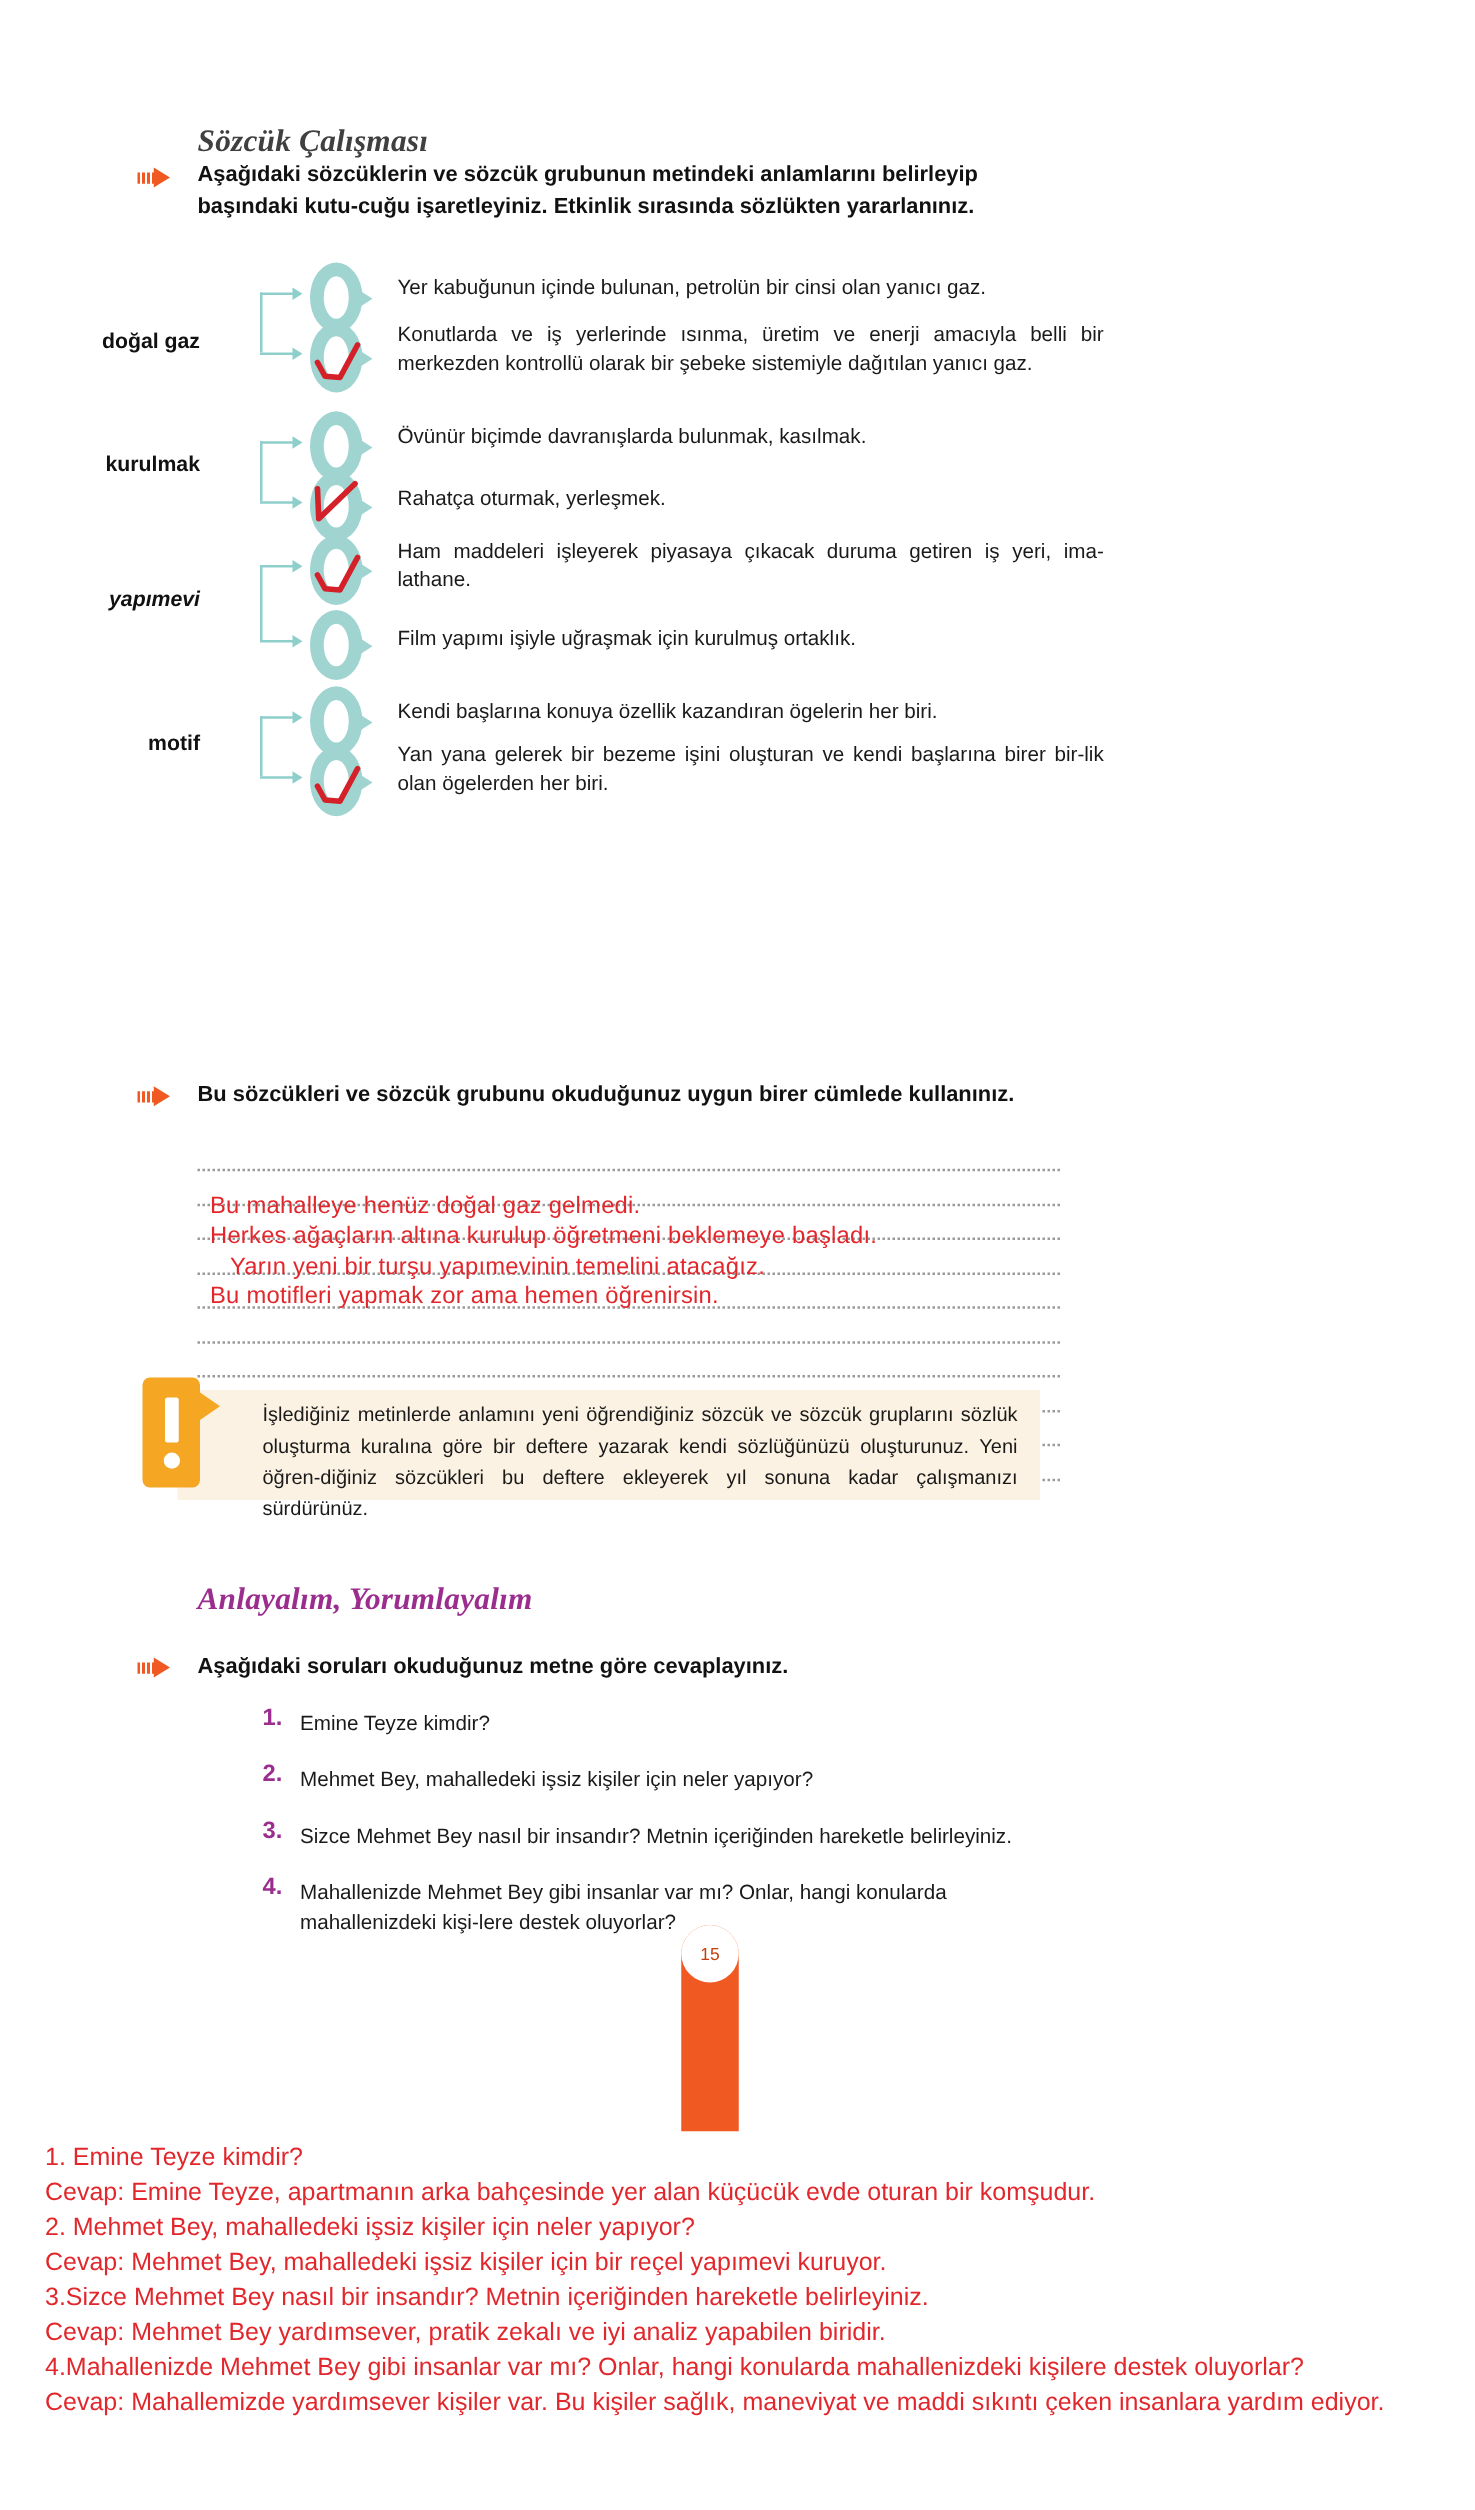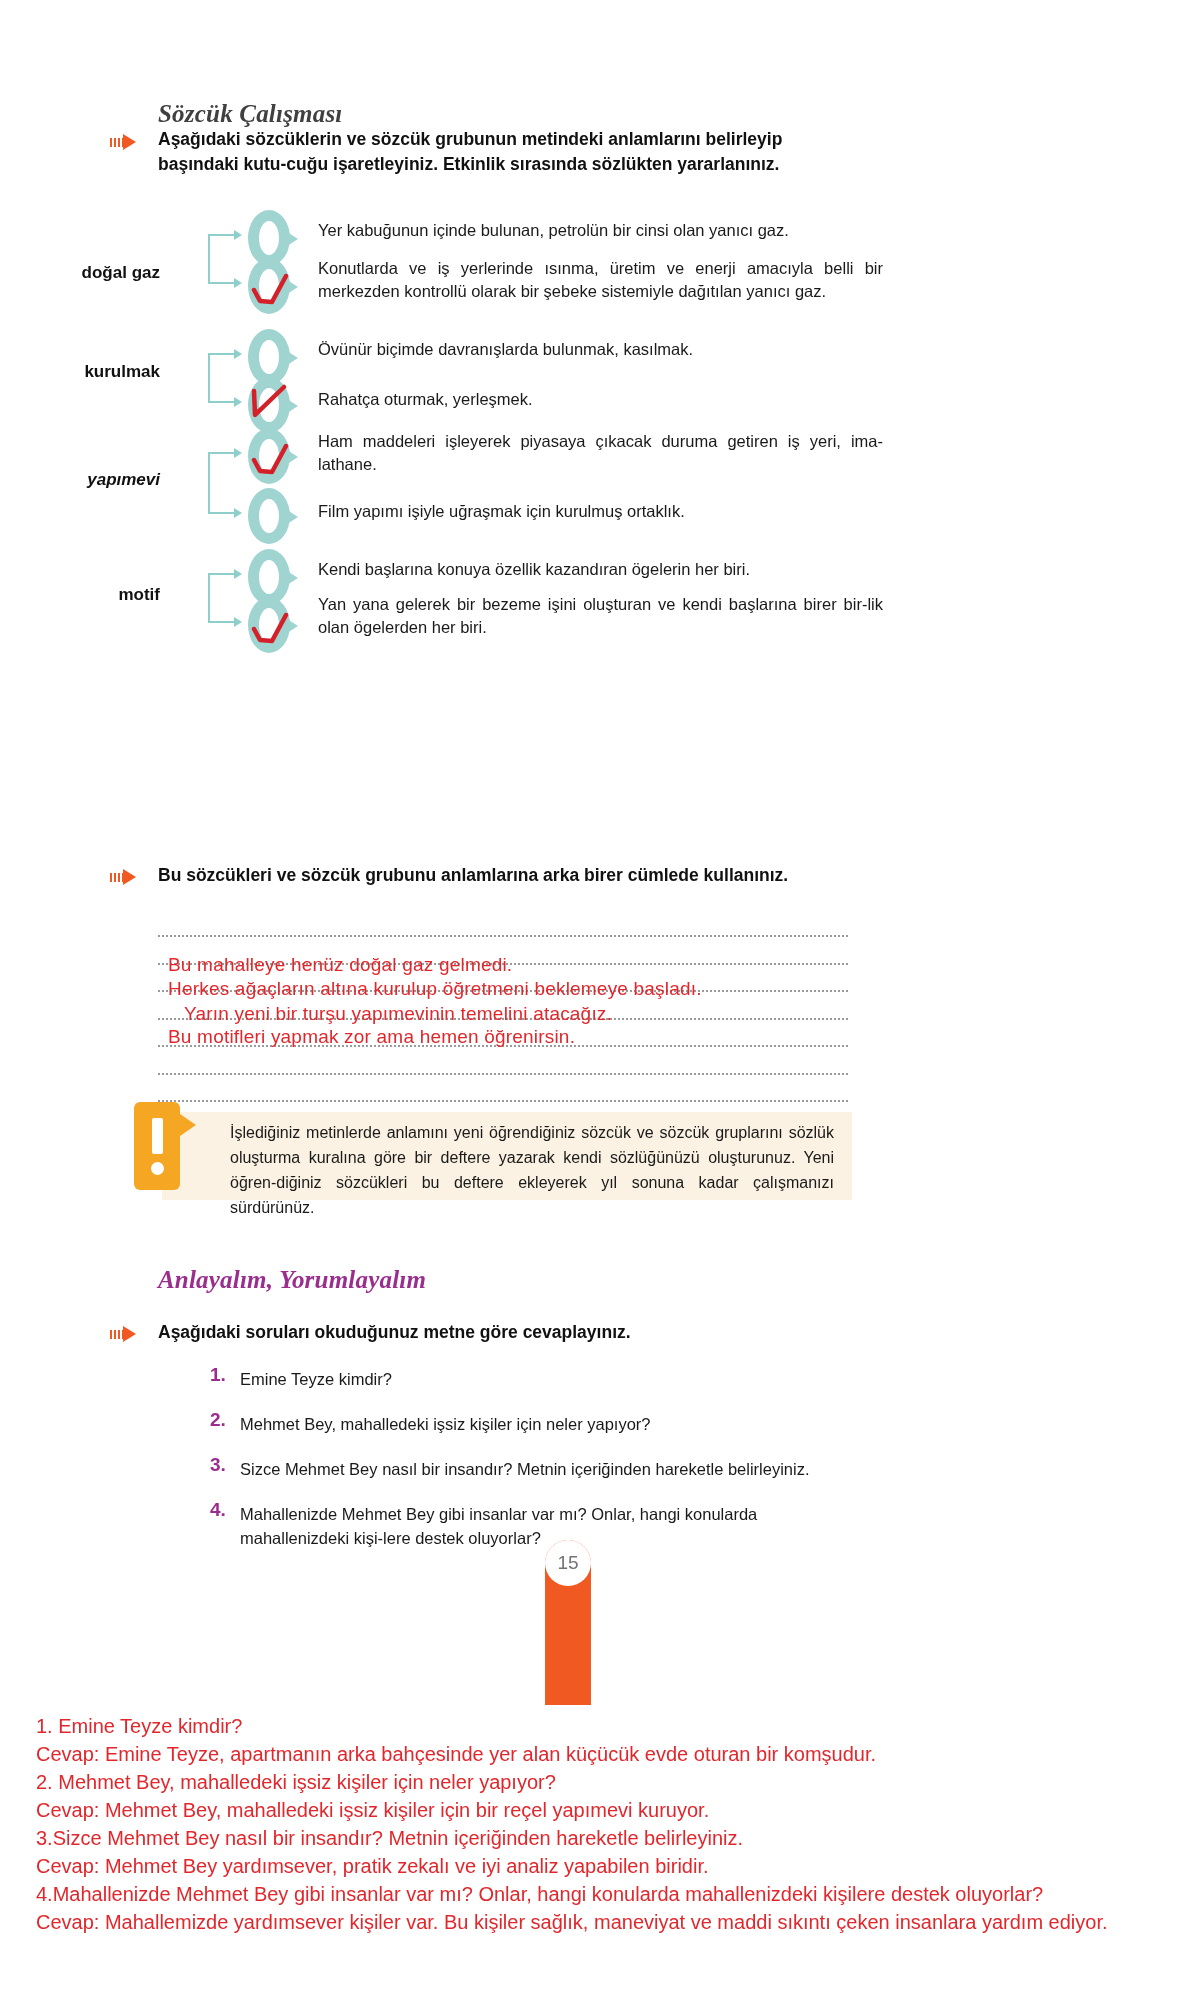--- a/index.html
+++ b/index.html
@@ -130,21 +130,21 @@
     position:absolute;
     color:#E2272C;
     font-size:19px;
     letter-spacing:.2px;
     white-space:nowrap;
   }
 
   
   #info-box{
     position:absolute;
-    left:162px;top:1112px;
+    left:142px;top:1112px;
     width:690px;height:88px;
     background:#FBF2E3;
   }
   #info-tab{
     position:absolute;
     left:-28px;top:-10px;
     width:46px;height:88px;
     background:#F5A623;
     border-radius:6px;
   }
@@ -186,21 +186,21 @@
     left:545px;top:1540px;
     width:46px;height:165px;
     background:#F05A22;
     border-radius:23px 23px 0 0;
   }
   #bookmark .circle{
     position:absolute;left:50%;margin-left:-23px;top:0;
     width:46px;height:46px;border-radius:50%;
     background:#ffffff;
     display:flex;align-items:center;justify-content:center;
-    font-size:19px;color:#737373;
+    font-size:14px;color:#c2410c;
   }
 
   
   #answer-key{
     position:absolute;left:36px;top:1712px;width:1120px;
     color:#E2272C;
     font-size:20px;
     line-height:28px;
   }
   #answer-key div{white-space:normal;}
@@ -302,21 +302,21 @@
           <path d="M8 30 L14 41 L26 42 L40 16" fill="none" stroke="#D42029" stroke-width="4.5" stroke-linecap="round" stroke-linejoin="round"></path>
         </svg>
       </div>
       <div class="opt-text" style="left: 318px; top: 593px; width: 565px;">Yan yana gelerek bir bezeme işini oluşturan ve kendi başlarına birer bir-lik olan ögelerden her biri.</div>
     </div>
 
   <div class="arrow-bullet" style="left:110px;top:869px;">
     <span class="shaft"></span>
       <span class="head"></span>
   </div>
-  <div class="instruction" style="left:158px;top:863px;width:740px;">Bu sözcükleri ve sözcük grubunu anlamlarına arka birer cümlede kullanınız.</div>
+  <div class="instruction" style="left:158px;top:863px;width:740px;">Bu sözcükleri ve sözcük grubunu okuduğunuz uygun birer cümlede kullanınız.</div>
 
   <div id="writing-area">
       <div class="dotline" style="left: 158px; top: 935px; width: 690px;"></div>
       <div class="dotline" style="left: 158px; top: 962.5px; width: 690px;"></div>
       <div class="dotline" style="left: 158px; top: 990px; width: 690px;"></div>
       <div class="dotline" style="left: 158px; top: 1017.5px; width: 690px;"></div>
       <div class="dotline" style="left: 158px; top: 1045px; width: 690px;"></div>
       <div class="dotline" style="left: 158px; top: 1072.5px; width: 690px;"></div>
       <div class="dotline" style="left: 158px; top: 1100px; width: 690px;"></div>
       <div class="dotline" style="left: 158px; top: 1127.5px; width: 690px;"></div>

